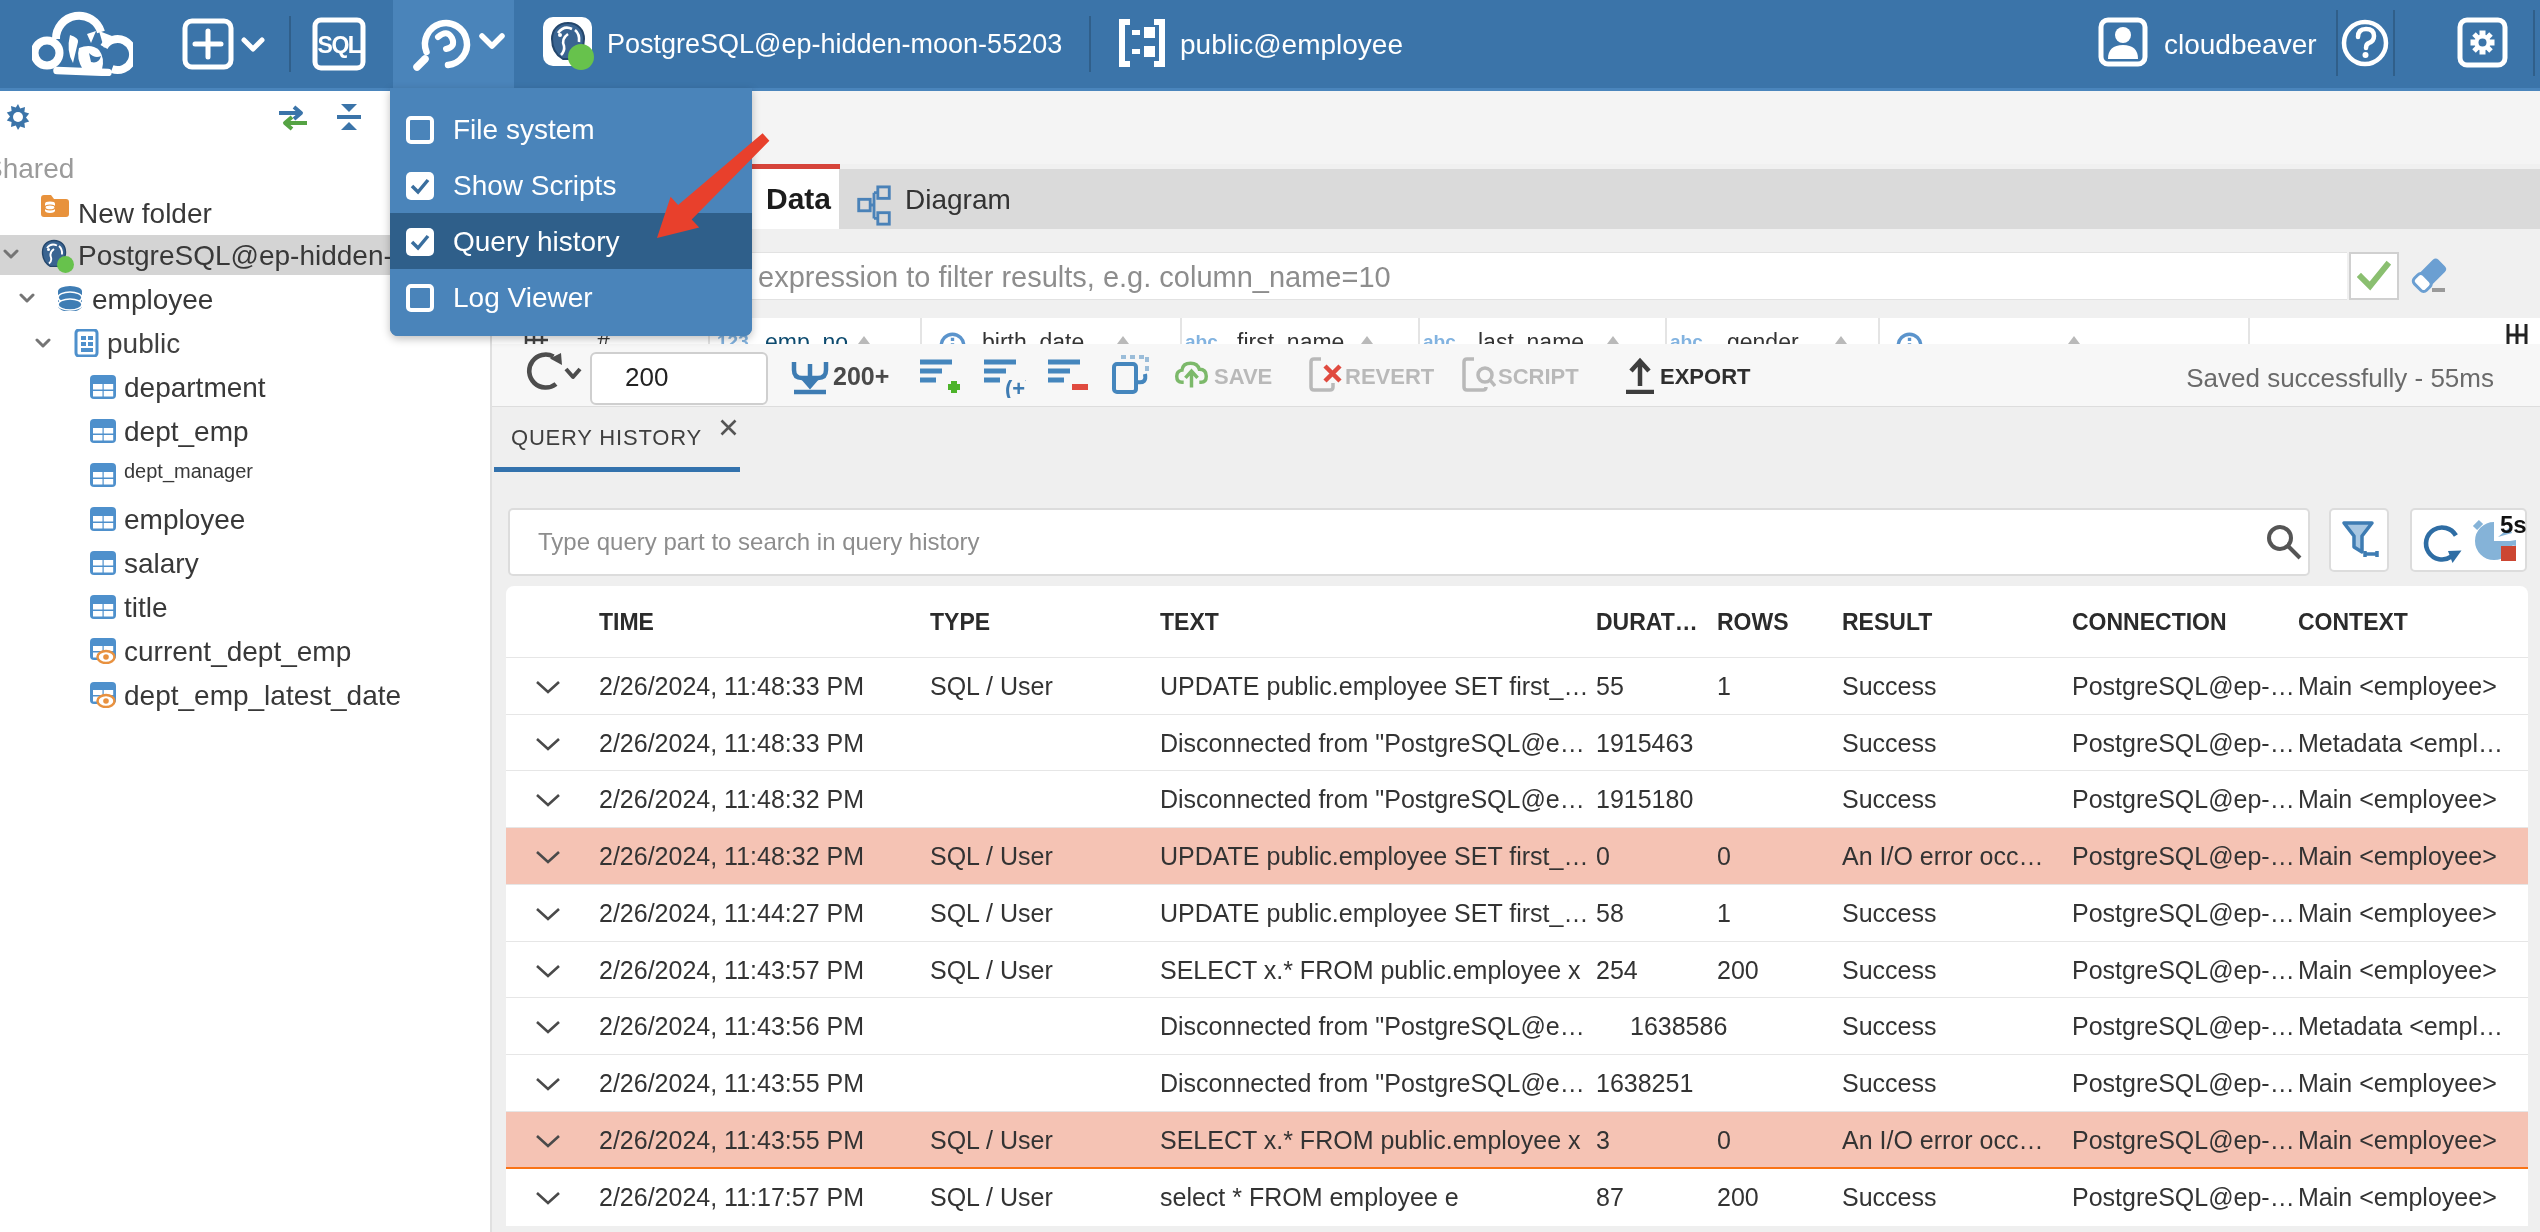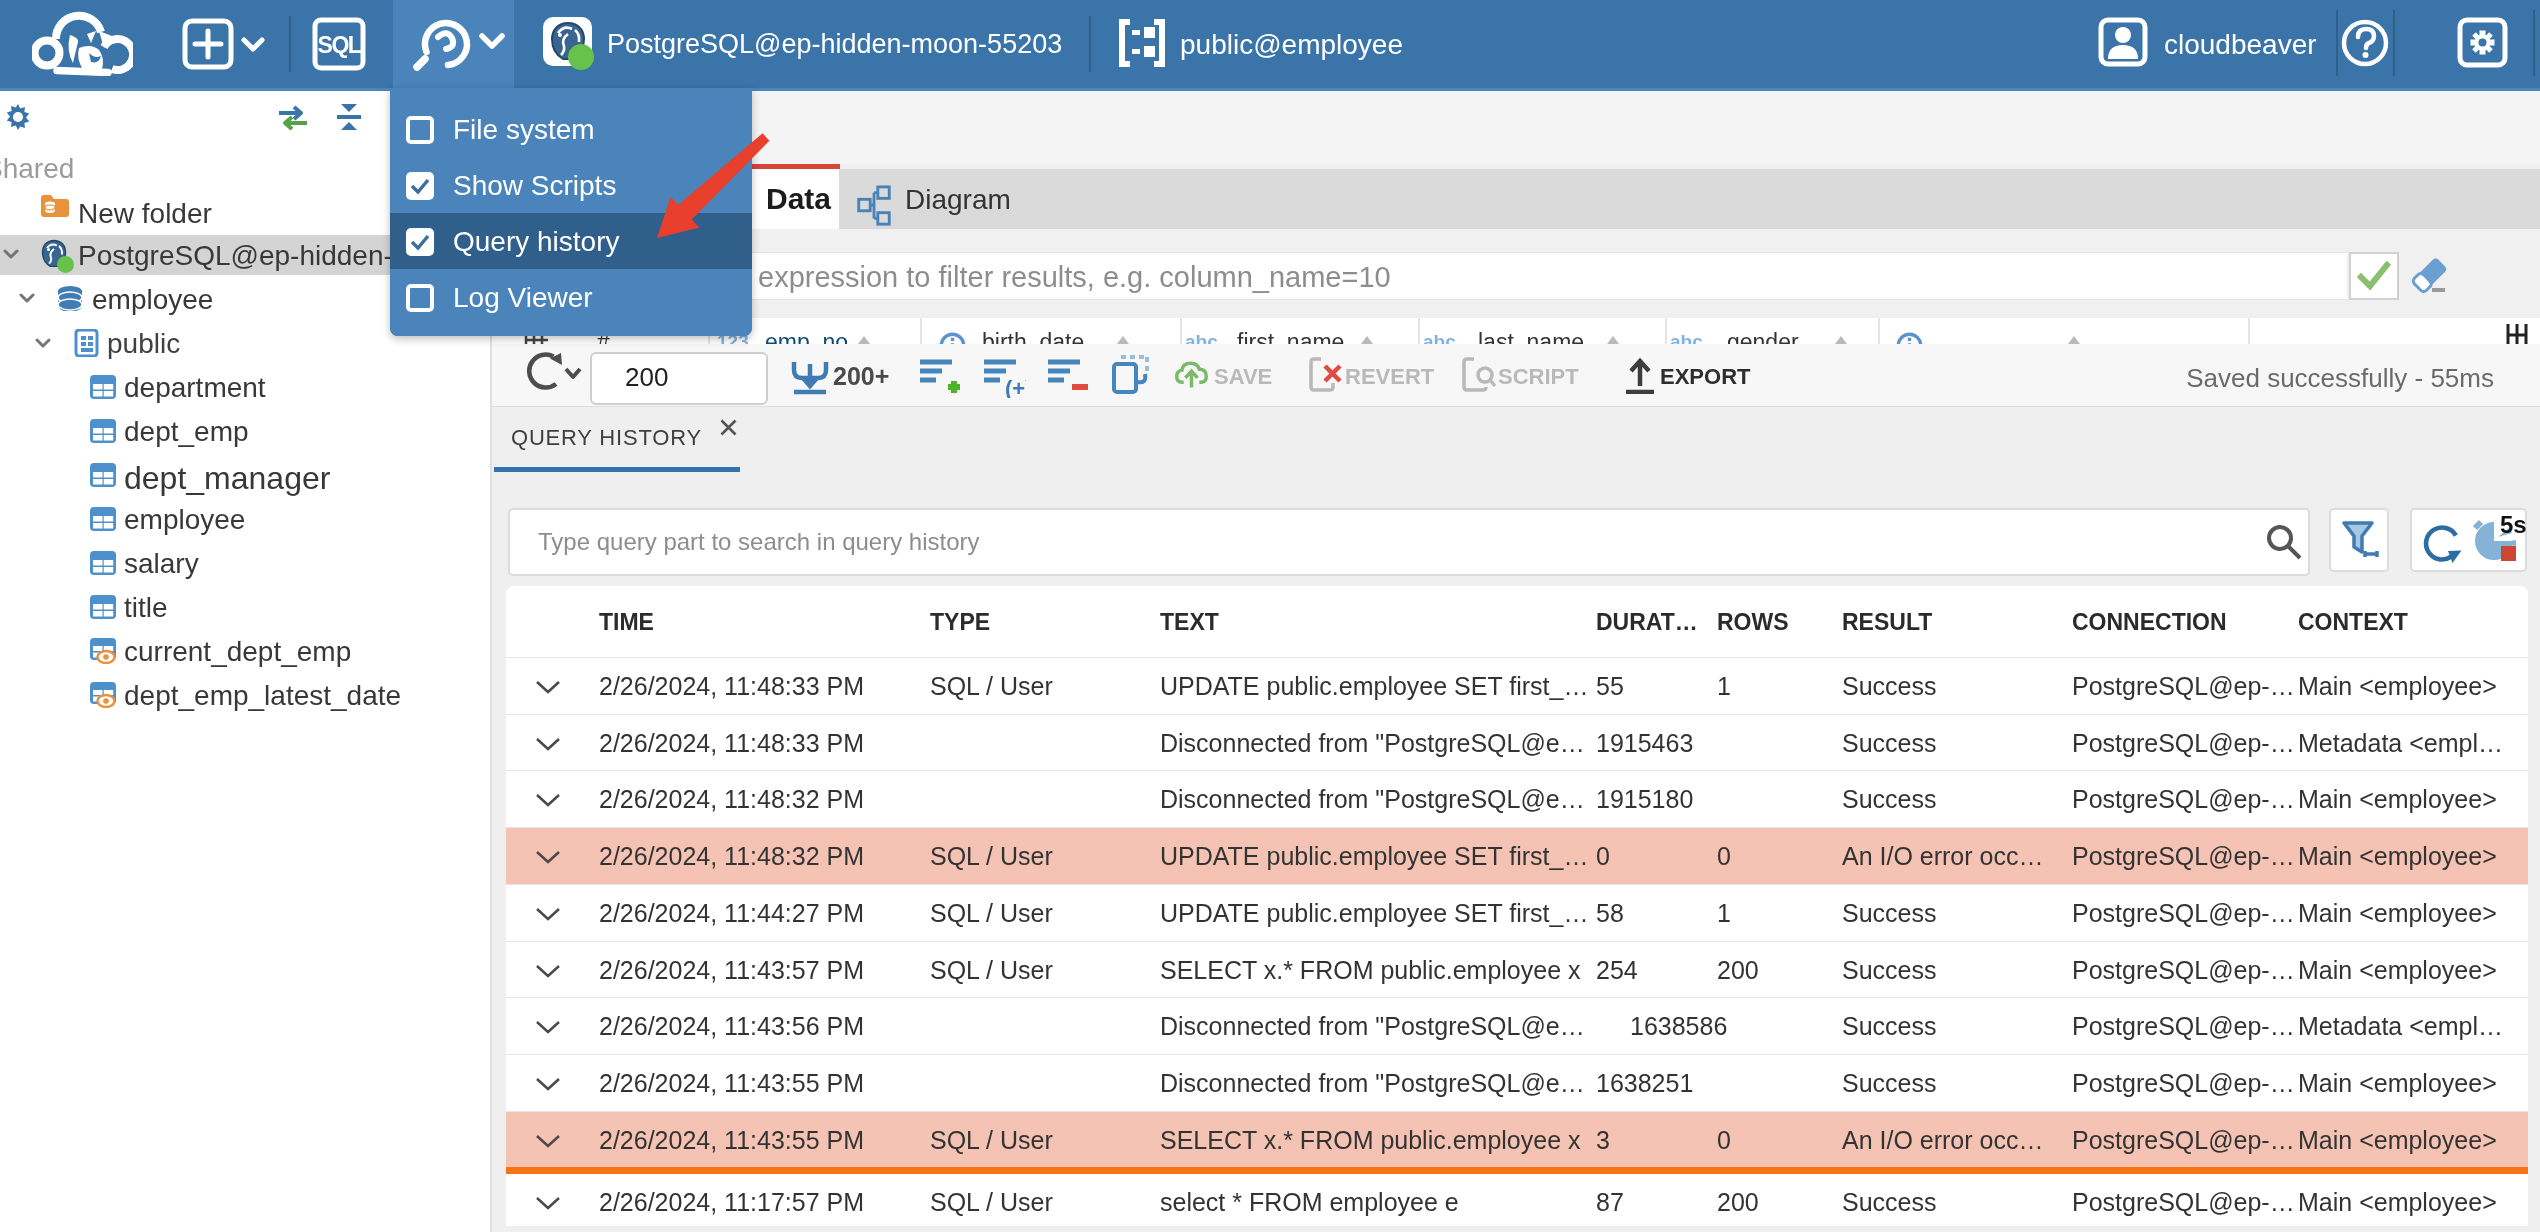--- a/index.html
+++ b/index.html
@@ -205,21 +205,21 @@
         <use href="#tableicon"></use>
       </svg>
     <div class="row" style="left:124px;top:284px;font-size:28px;color:#383838;">department</div>
     <svg class="abs" style="left:89px;top:329px;" width="28" height="28" viewBox="0 0 28 28">
         <use href="#tableicon"></use>
       </svg>
     <div class="row" style="left:124px;top:328px;font-size:28px;color:#383838;">dept_emp</div>
     <svg class="abs" style="left:89px;top:373px;" width="28" height="28" viewBox="0 0 28 28">
         <use href="#tableicon"></use>
       </svg>
-    <div class="row" style="left:124px;top:372px;font-size:32px;color:#383838;">dept_manager</div>
+    <div class="row" style="left:124px;top:372px;font-size:20px;color:#383838;">dept_manager</div>
     <svg class="abs" style="left:89px;top:417px;" width="28" height="28" viewBox="0 0 28 28">
         <use href="#tableicon"></use>
       </svg>
     <div class="row" style="left:124px;top:416px;font-size:28px;color:#383838;">employee</div>
     <svg class="abs" style="left:89px;top:461px;" width="28" height="28" viewBox="0 0 28 28">
         <use href="#tableicon"></use>
       </svg>
     <div class="row" style="left:124px;top:460px;font-size:28px;color:#383838;">salary</div>
     <svg class="abs" style="left:89px;top:505px;" width="28" height="28" viewBox="0 0 28 28">
         <use href="#tableicon"></use>
@@ -535,21 +535,21 @@
           </svg>
         <div class="row" style="left:93px;top:14px;">2/26/2024, 11:43:55 PM</div>
         <div class="row" style="left:424px;top:14px;">SQL / User</div>
         <div class="row" style="left:654px;top:14px;">SELECT x.* FROM public.employee x</div>
         <div class="row" style="left:1090px;top:14px;">3</div>
         <div class="row" style="left:1211px;top:14px;">0</div>
         <div class="row" style="left:1336px;top:14px;">An I/O error occ…</div>
         <div class="row" style="left:1566px;top:14px;">PostgreSQL@ep-…</div>
         <div class="row" style="left:1792px;top:14px;">Main &lt;employee&gt;</div>
       </div>
-      <div class="abs" style="left:0;top:581px;width:2022px;height:57px;border-top:7px solid #f97316;box-sizing:border-box;">
+      <div class="abs" style="left:0;top:581px;width:2022px;height:57px;border-top:2px solid #f97316;box-sizing:border-box;">
         <svg class="abs" style="left:28px;top:21px;" width="28" height="16" viewBox="0 0 28 16">
             <path d="M3 3 L14 13 L25 3" fill="none" stroke="#4a4a4a" stroke-width="2.6"></path>
           </svg>
         <div class="row" style="left:93px;top:14px;">2/26/2024, 11:17:57 PM</div>
         <div class="row" style="left:424px;top:14px;">SQL / User</div>
         <div class="row" style="left:654px;top:14px;">select * FROM employee e</div>
         <div class="row" style="left:1090px;top:14px;">87</div>
         <div class="row" style="left:1211px;top:14px;">200</div>
         <div class="row" style="left:1336px;top:14px;">Success</div>
         <div class="row" style="left:1566px;top:14px;">PostgreSQL@ep-…</div>

